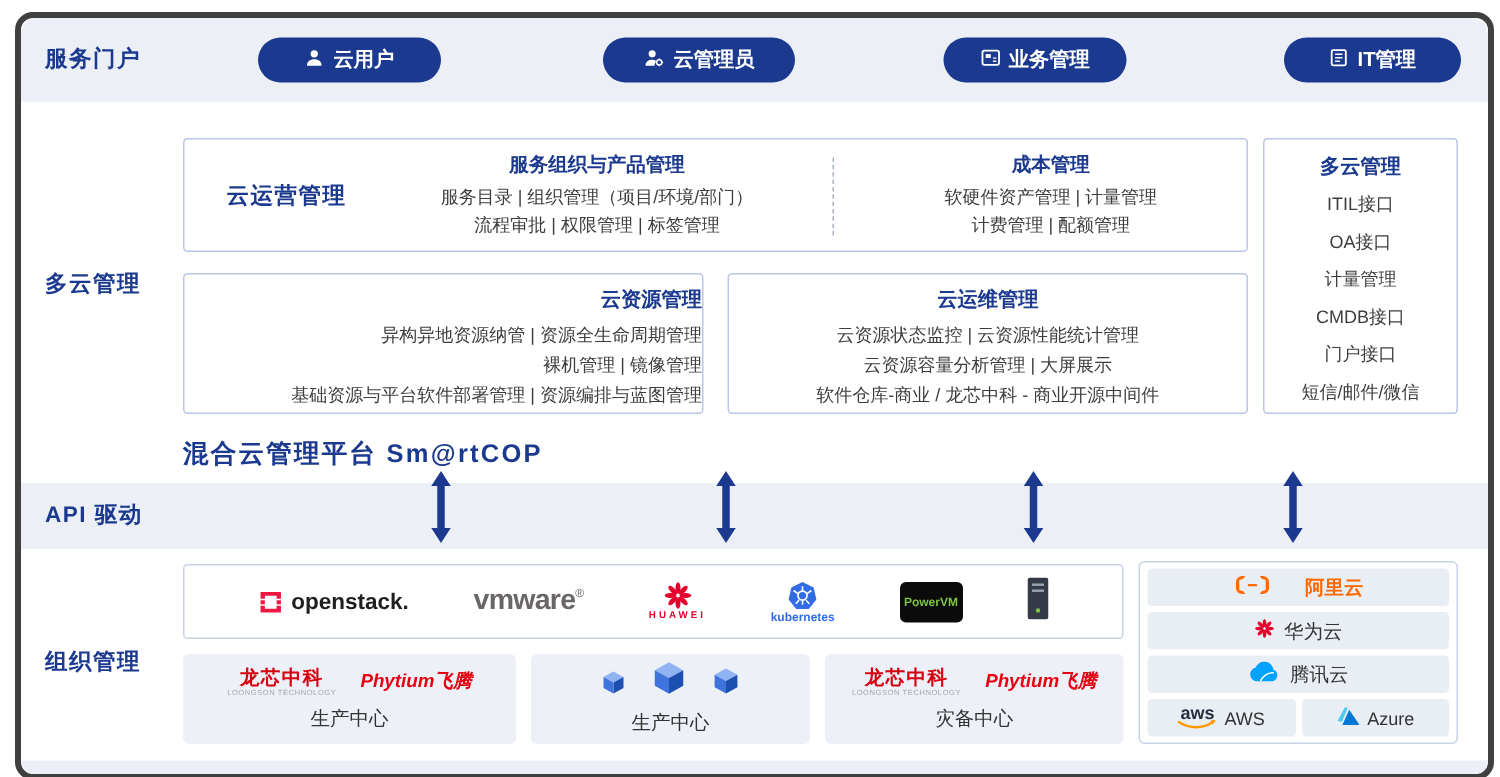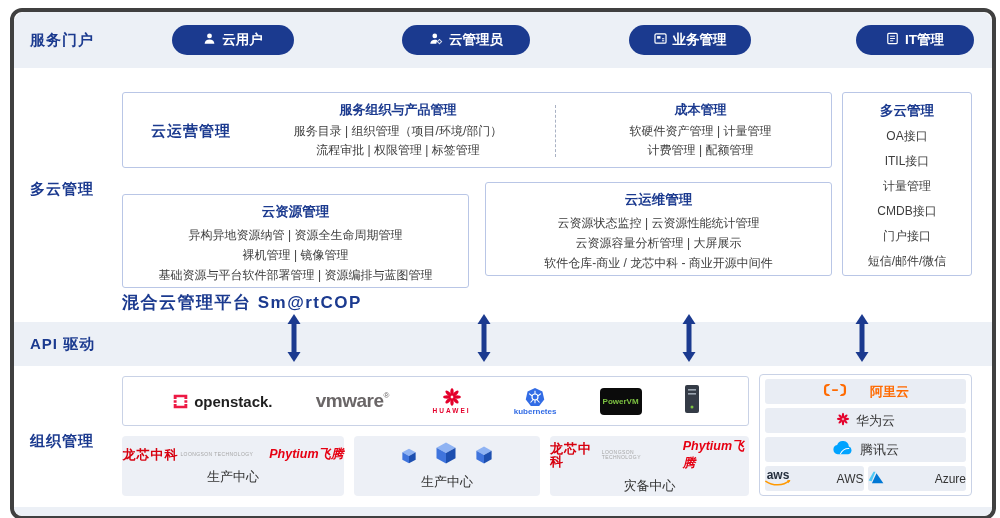--- a/index.html
+++ b/index.html
@@ -20,21 +20,21 @@
   .res-label{left:16px;top:420px;}
   .pill{position:absolute;top:13px;height:30px;background:#1B3A8F;border-radius:15px;
         color:#fff;display:flex;align-items:center;justify-content:center;gap:6px;
         font-size:13.5px;font-weight:bold;cursor:pointer;}
   .p1{left:158px;width:122px;}
   .p2{left:388px;width:128px;justify-content:center;}
   .p3{left:615px;width:122px;}
   .p4{left:842px;width:118px;}
   .bx{position:absolute;background:#fff;border:1px solid #B9C6E6;border-radius:3px;box-sizing:border-box;}
   .big-box{left:108px;top:80px;width:710px;height:76px;}
-  .res-box{left:108px;top:182px;width:347px;height:94px;text-align:center;padding-top:8px;}
+  .res-box{left:108px;top:170px;width:347px;height:94px;text-align:right;padding-top:8px;}
   .ops-box{left:471px;top:170px;width:347px;height:94px;text-align:center;padding-top:8px;}
   .if-box{left:828px;top:80px;width:130px;height:184px;text-align:center;padding-top:9px;}
   .op-title{position:absolute;left:28px;top:0;height:76px;line-height:76px;
             font-size:15px;font-weight:bold;color:#1B3A8F;letter-spacing:1px;}
   .svc-block{position:absolute;left:120px;top:8px;width:310px;text-align:center;}
   .cost-block{position:absolute;left:455px;top:8px;width:245px;text-align:center;}
   .dashed-divider{position:absolute;left:432px;top:12px;height:52px;border-left:1px dashed #A9B2C4;}
   .blk-title{font-size:13px;font-weight:bold;color:#1B3A8F;margin-bottom:3px;}
   .box-title{font-size:13.5px;font-weight:bold;color:#1B3A8F;margin-bottom:4px;}
   .blk-line{font-size:12px;color:#3D3D3D;line-height:19px;}
@@ -47,32 +47,32 @@
   .tech-box{left:108px;top:364px;width:627px;height:50px;border-color:#C9D2E6;
             display:flex;align-items:center;justify-content:space-evenly;padding:0 6px;}
   .cbox{position:absolute;top:424px;height:60px;background:#EDF0F6;border-radius:4px;
         display:flex;flex-direction:column;align-items:center;justify-content:center;gap:5px;}
   .cb1{left:108px;width:222px;}
   .cb2{left:340px;width:186px;}
   .cb3{left:536px;width:199px;}
   .brand-row{display:flex;align-items:center;gap:16px;}
   .cube-row{display:flex;align-items:flex-end;gap:20px;}
   .center-name{font-size:13px;color:#333;}
-  .loongson{display:flex;flex-direction:row;align-items:center;line-height:1;gap:2px;}
+  .loongson{display:flex;flex-direction:column;align-items:center;line-height:1;gap:2px;}
   .loongson-main{color:#D7000F;font-size:13px;font-weight:bold;letter-spacing:1px;}
   .loongson-sub{color:#A6A6A6;font-size:5px;letter-spacing:0.4px;}
   .phytium{color:#E60012;font-size:12.5px;font-weight:bold;font-style:italic;}
   .clouds-box{position:absolute;left:745px;top:362px;width:213px;height:122px;
               border:1px solid #C9D2E6;border-radius:4px;box-sizing:border-box;
               padding:4px 5px;display:flex;flex-direction:column;gap:4px;background:#fff;}
   .cloud-row{flex:1;background:#E9EDF4;border-radius:3px;display:flex;align-items:center;
              justify-content:center;gap:6px;font-size:13px;color:#333;}
   .cloud-split{flex:1;display:flex;gap:4px;}
   .cloud-cell{flex:1;background:#E9EDF4;border-radius:3px;display:flex;align-items:center;
-              justify-content:space-between;gap:5px;font-size:12px;color:#333;}
+              justify-content:center;gap:5px;font-size:12px;color:#333;}
   .ali-text{color:#FF6A00;font-weight:bold;margin-left:16px;}
   .os-group{display:flex;align-items:center;gap:5px;}
   .os-text{font-size:15px;font-weight:bold;color:#1F1F1F;}
   .vmware-group{display:flex;align-items:flex-start;}
   .vmware-text{font-size:19px;font-weight:bold;color:#6A6667;letter-spacing:-0.5px;text-align:center;}
   .vmware-reg{font-size:8px;color:#6A6667;margin-top:1px;}
   .stack-logo{display:flex;flex-direction:column;align-items:center;gap:1px;line-height:1;}
   .huawei-text{font-size:6.5px;font-weight:bold;color:#E4002B;letter-spacing:2px;}
   .k8s-text{font-size:8px;font-weight:bold;color:#326CE5;}
   .powervm-logo{width:42px;height:27px;background:#0B0B0B;border-radius:4px;
@@ -152,22 +152,22 @@
 
     <div class="bx ops-box">
       <div class="box-title">云运维管理</div>
       <div class="box-line">云资源状态监控 | 云资源性能统计管理</div>
       <div class="box-line">云资源容量分析管理 | 大屏展示</div>
       <div class="box-line">软件仓库-商业 / 龙芯中科 - 商业开源中间件</div>
     </div>
 
     <div class="bx if-box">
       <div class="box-title">多云管理</div>
+      <div class="if-item">ITIL接口</div>
       <div class="if-item">OA接口</div>
-      <div class="if-item">ITIL接口</div>
       <div class="if-item">计量管理</div>
       <div class="if-item">CMDB接口</div>
       <div class="if-item">门户接口</div>
       <div class="if-item">短信/邮件/微信</div>
     </div>
 
     <div class="platform-title">混合云管理平台 Sm@rtCOP</div>
 
     <div class="band api-band"></div>
     <div class="side-label api-label">API 驱动</div>

